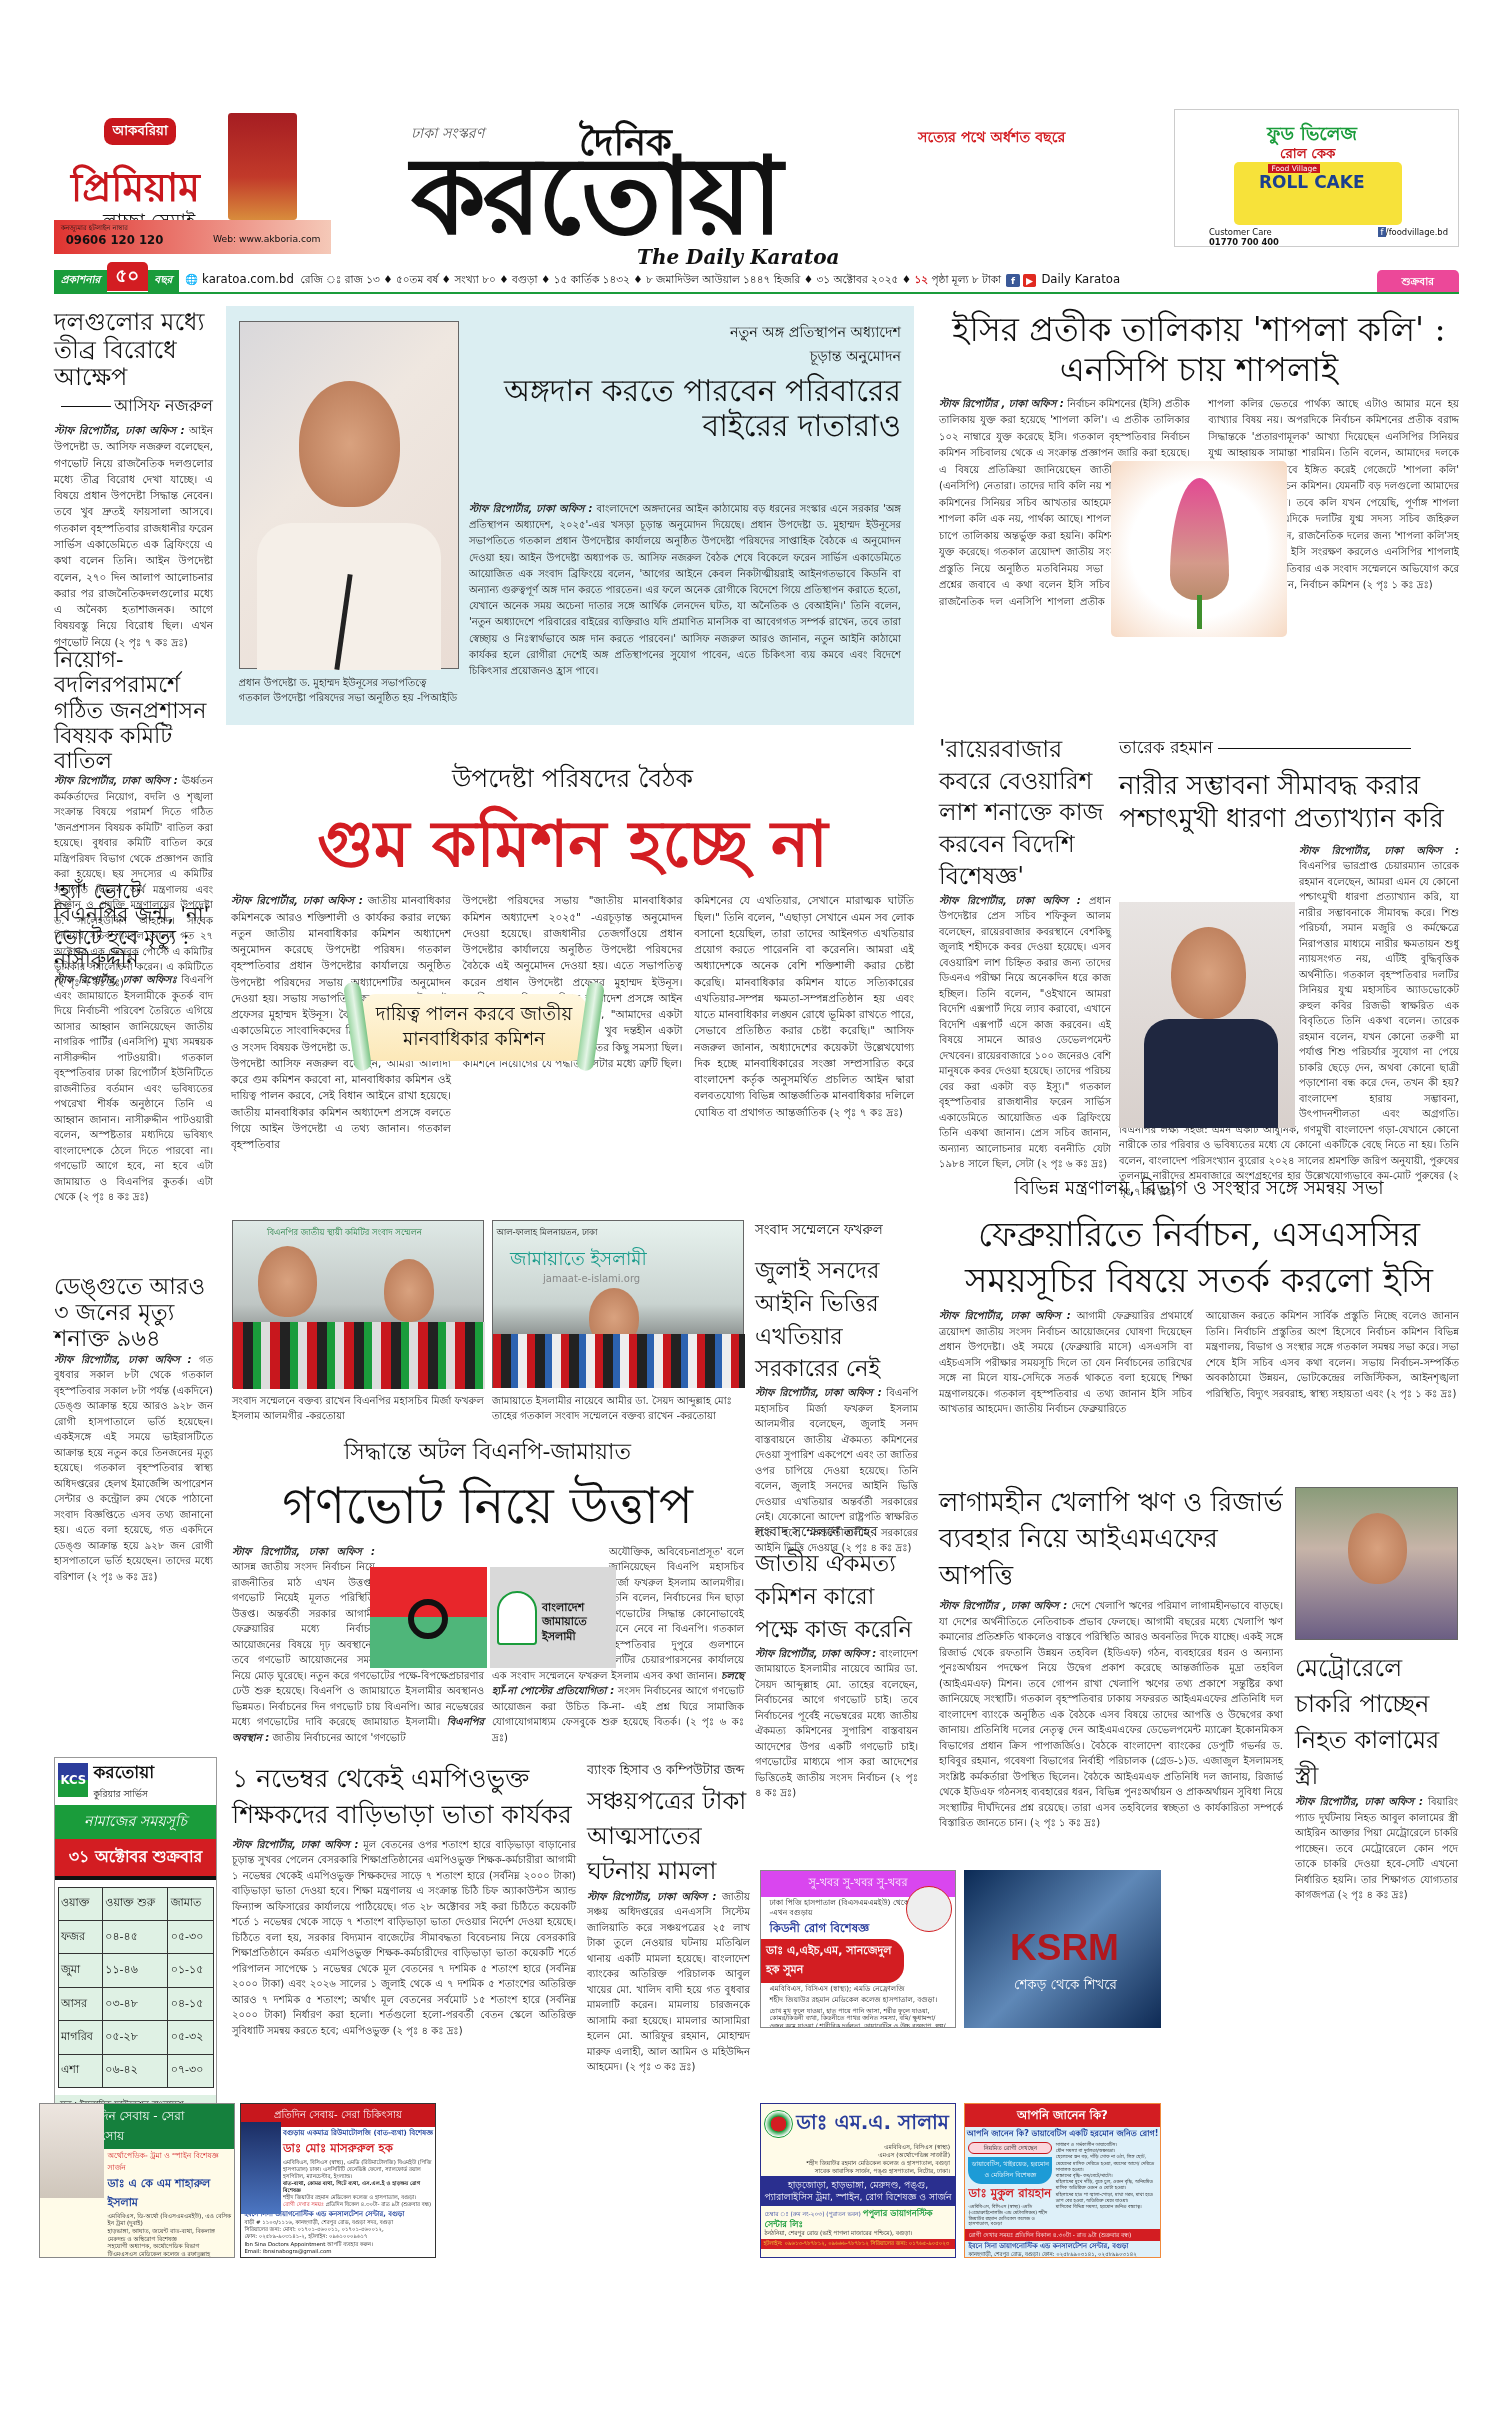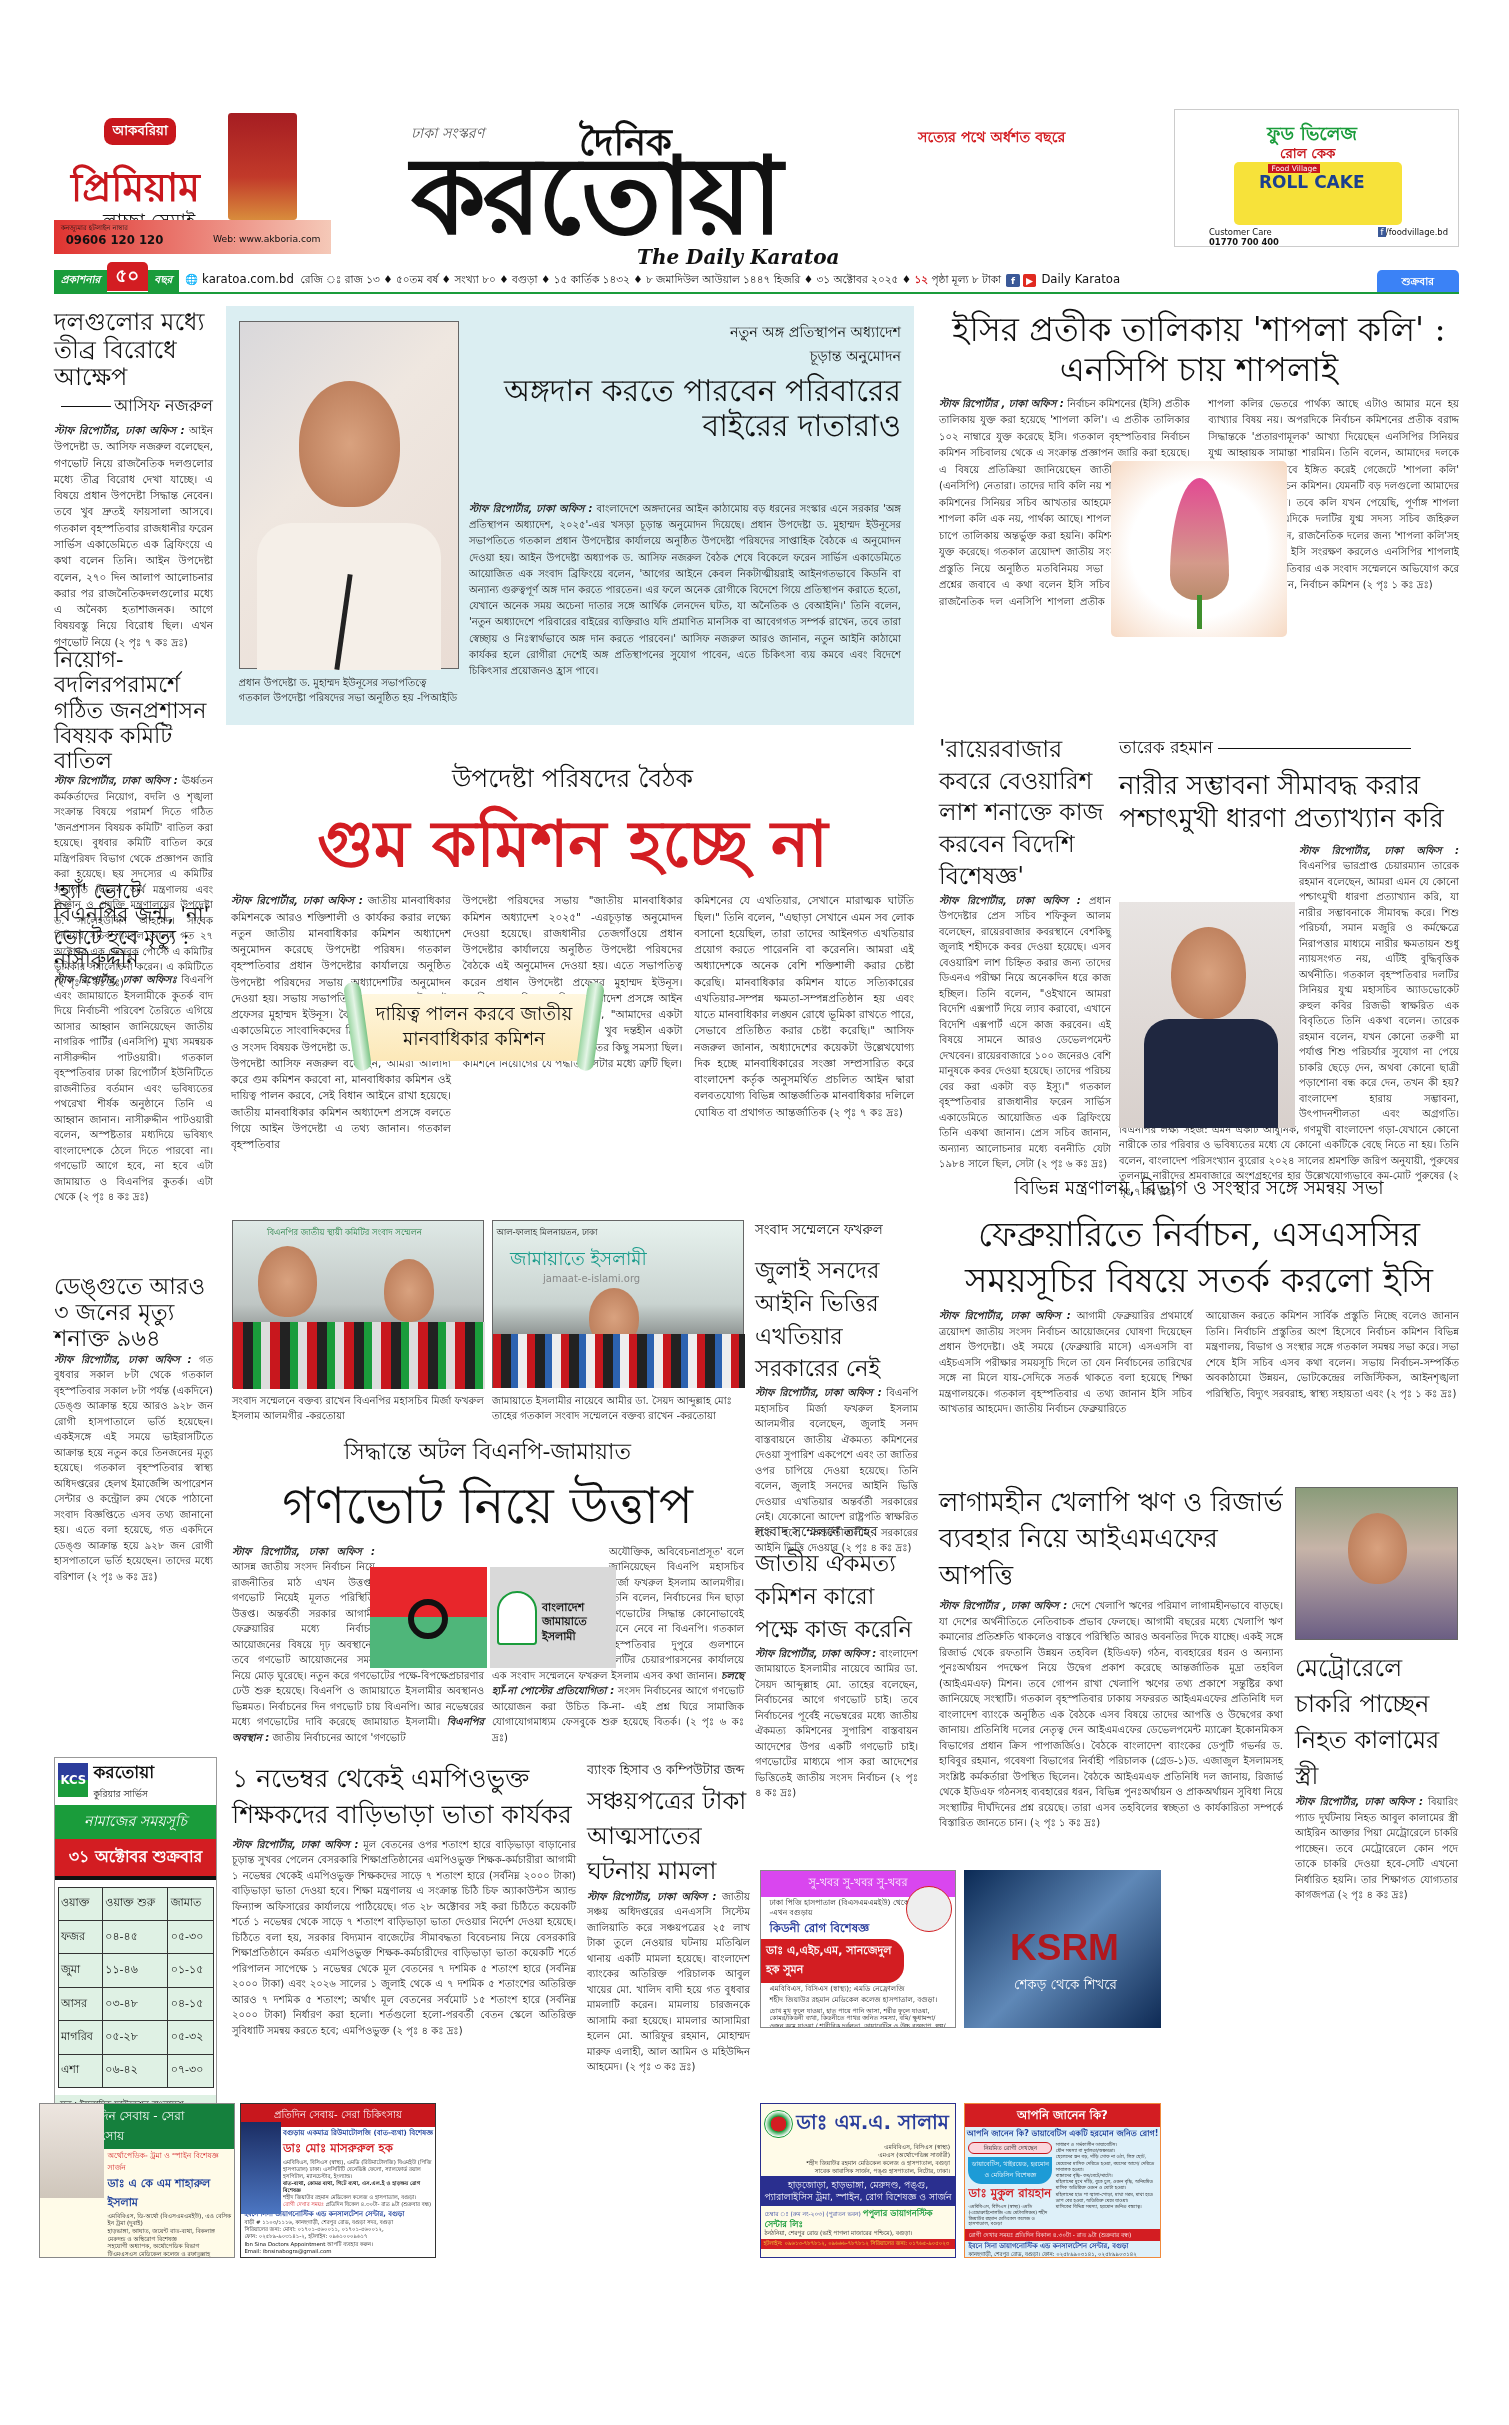--- a/index.html
+++ b/index.html
@@ -29,30 +29,30 @@
 #ad-right .cc{position:absolute;left:34px;top:117px;font-size:8.4px}
 #ad-right .fb{position:absolute;right:10px;top:117px;font-size:8.4px}
 
 #dateline{left:54px;top:270px;width:1405px;height:23.5px;border-bottom:2.5px solid #1a9c3b;display:flex;align-items:center;font-size:10.5px;white-space:nowrap}
 #dateline .pub{background:#1a9c3b;color:#fff;font-style:italic;padding:2.5px 6.7px;font-weight:bold;height:22px}
 #dateline .fifty{background:#d31d22;color:#fff;font-weight:bold;font-size:18.4px;padding:0 8.4px;height:28.5px;margin-top:-8.4px;border-radius:5px 5px 0 0;line-height:28.5px}
 #dateline .yr{background:#1a9c3b;color:#fff;font-style:italic;padding:2.5px 6.7px;font-weight:bold;height:22px}
 #dateline .info{padding-left:6.7px;flex:1}
 #dateline .pages{color:#d31d22;font-weight:bold}
 #dateline .social{display:inline-block;width:13.4px;height:13.4px;vertical-align:middle;margin:0 1.7px;border-radius:1.7px;color:#fff;font-size:9.2px;text-align:center;line-height:13.4px;font-weight:bold}
-#dateline .day{background:#3b82f6;color:#fff;font-weight:bold;padding:0 25px;height:22px;line-height:22px;border-radius:5px 5px 0 0}
+#dateline .day{background:#ec4899;color:#fff;font-weight:bold;padding:0 25px;height:22px;line-height:22px;border-radius:5px 5px 0 0}
 
 #leadbox{left:226px;top:306px;width:688px;height:419px;background:#dbeef2}
 .photo{background:linear-gradient(135deg,#d9d8db,#efe7e0 40%,#e9dcd4);border:0.8px solid #666}
 .photo .face{position:absolute;border-radius:50% 50% 45% 45%;background:radial-gradient(#d9a27f,#b57552)}
 .caption{font-size:10px;line-height:1.5;color:#222}
 
 .lc{left:54px;width:159px}
 
-#scroll{left:361px;top:994px;width:226px;height:67px;background:linear-gradient(#fff7df,#fce8b8);border-radius:3px}
+#scroll{left:361px;top:994px;width:226px;height:67px;background:linear-gradient(#fff7df,#fce8b8);border-radius:15px}
 #scroll:before,#scroll:after{content:"";position:absolute;top:-11.7px;width:17px;height:89px;background:linear-gradient(90deg,#9bd6a3,#e4f5e6,#7cc487);border-radius:8.4px}
 #scroll:before{left:-11.7px;transform:rotate(-8deg)}
 #scroll:after{right:-11.7px;transform:rotate(8deg)}
 
 #prayer{left:54px;top:1757px;width:163px;height:415px;border:0.8px solid #999;background:#fff}
 #prayer .kcs{height:44px;display:flex;align-items:center;gap:5px;padding:3.4px}
 #prayer .kcs .k{width:30px;height:34px;background:linear-gradient(#2c3d9c 50%,#1a9c3b 50%);color:#fff;font-weight:bold;font-size:11.7px;text-align:center;line-height:34px}
 #prayer .green{background:#1a9c3b;color:#fff;text-align:center;font-style:italic;font-size:14.3px;padding:5px 0;border-top:3.4px solid #fff}
 #prayer .red{background:#d31d22;color:#fff;text-align:center;font-size:16px;font-weight:bold;padding:5px 0;border-bottom:4.2px solid #111}
 #prayer table{margin:6.7px 2.5px;border-collapse:collapse;width:156px;background:#dff1e4;font-size:11px}

